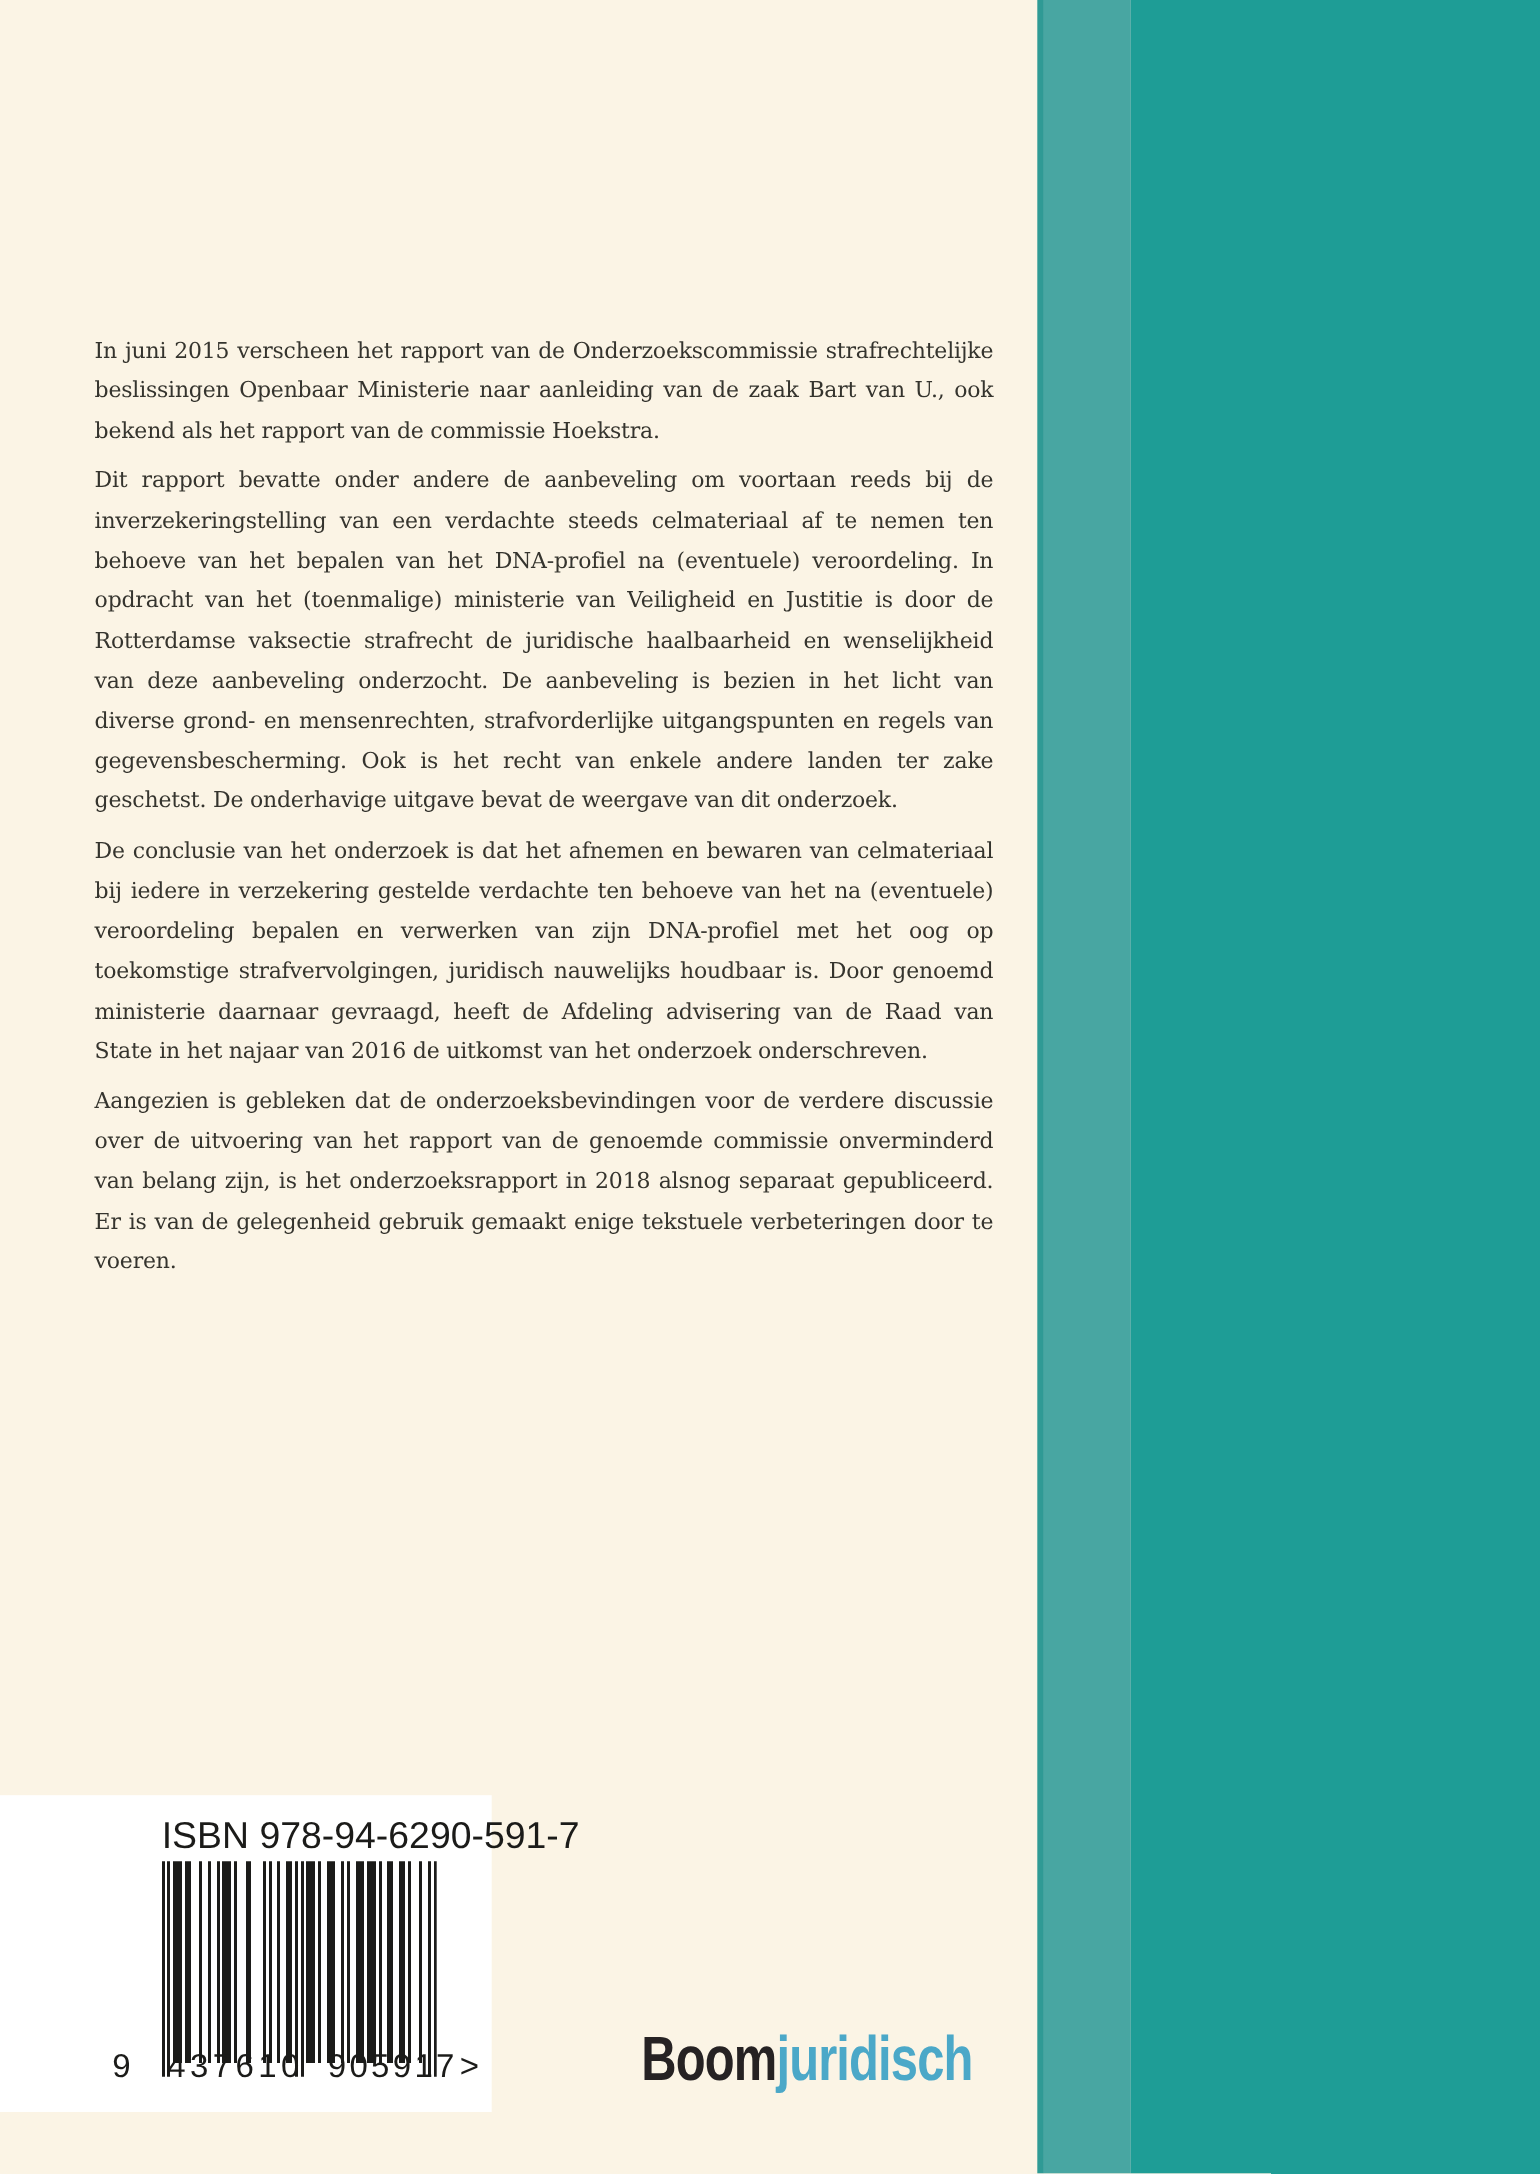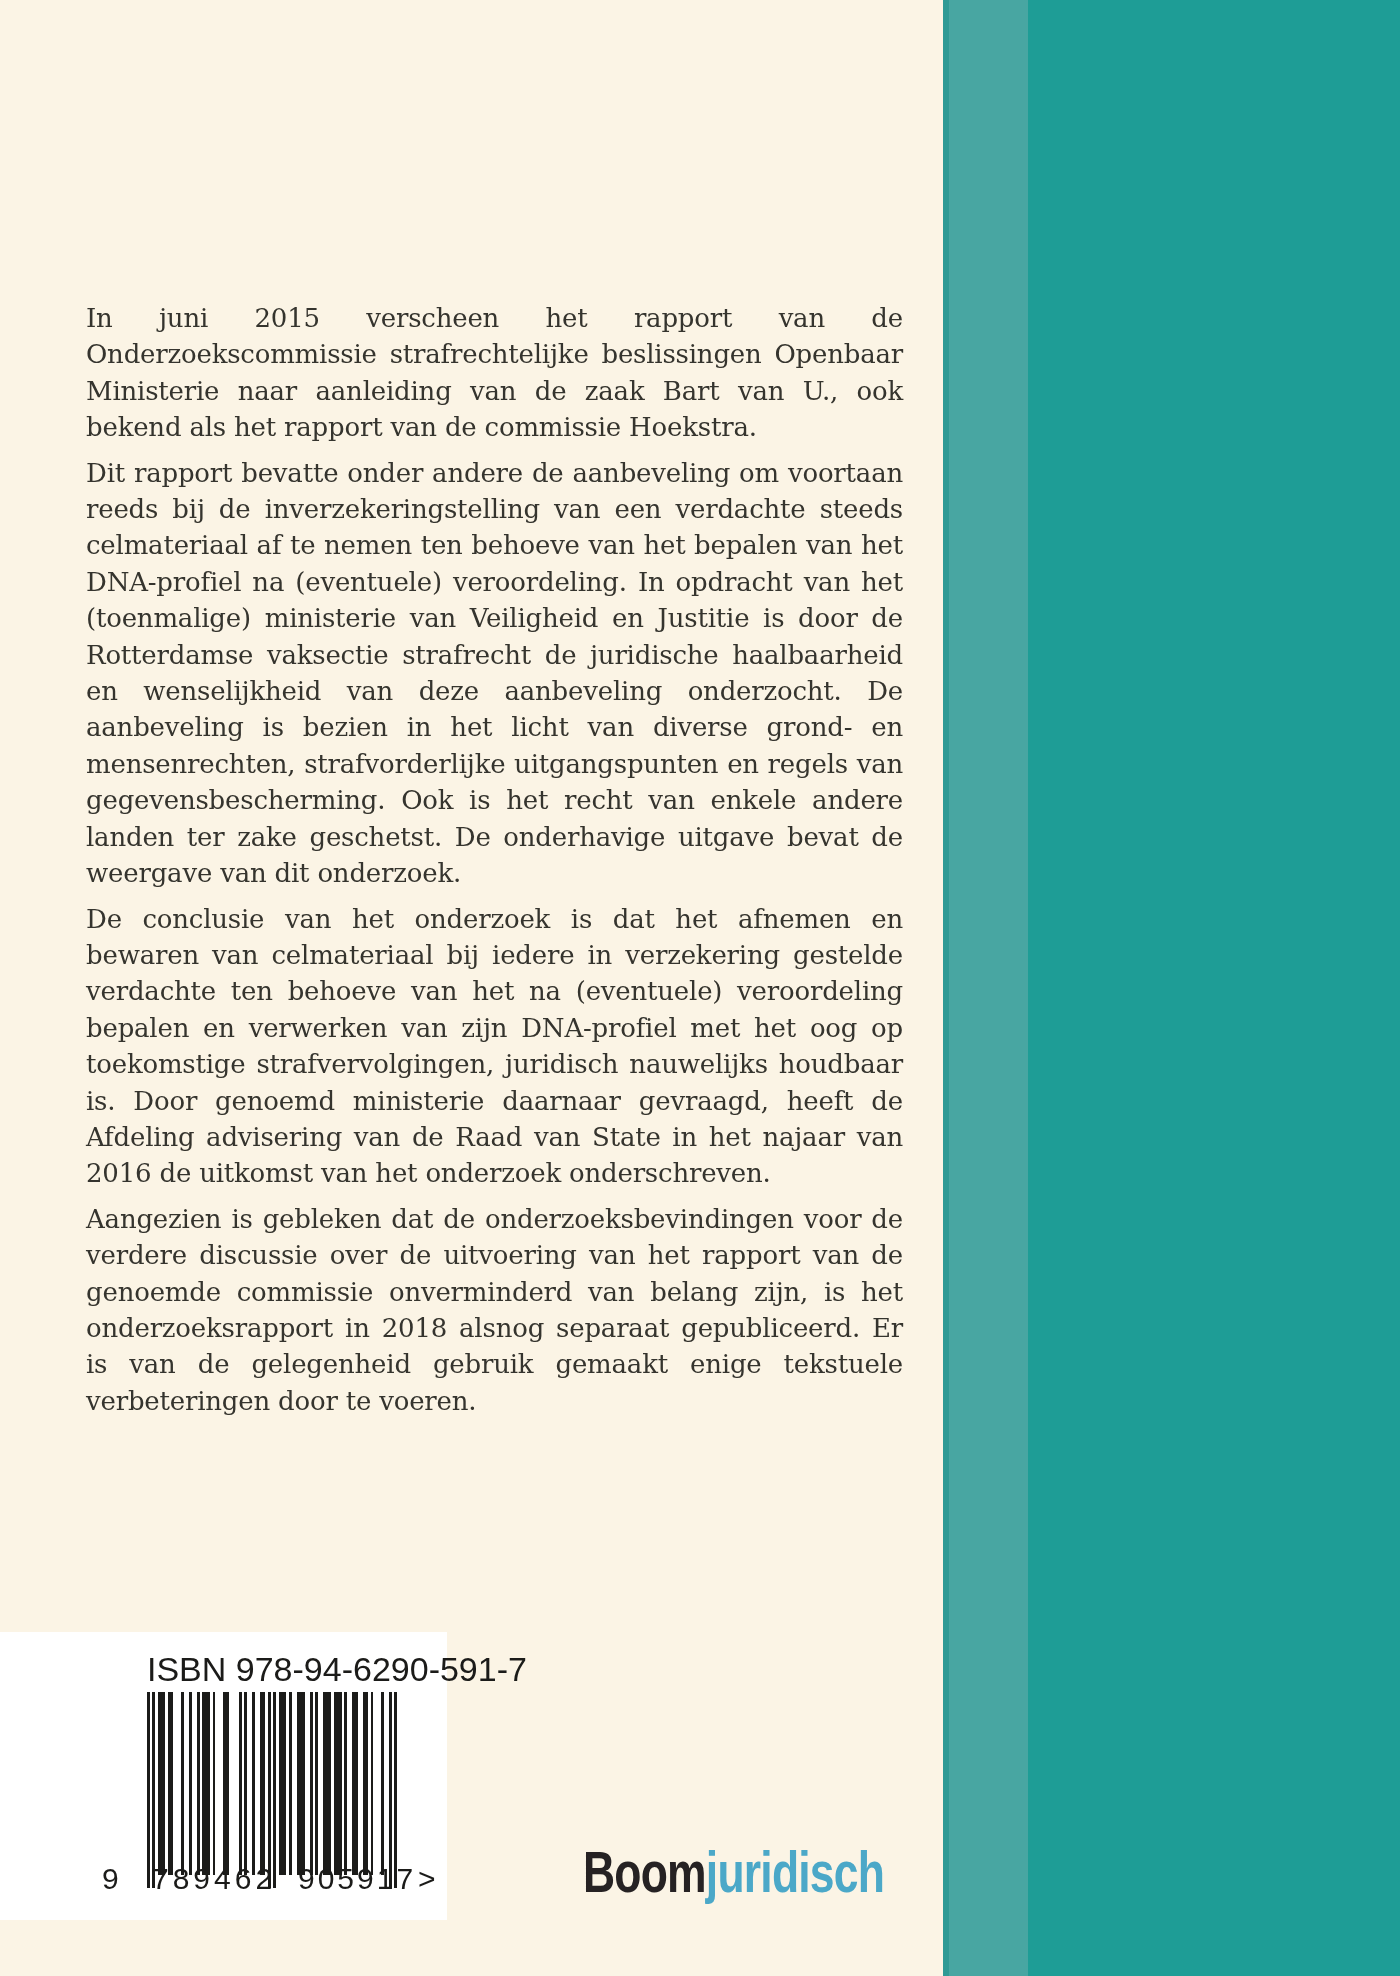--- a/index.html
+++ b/index.html
@@ -33,21 +33,21 @@
   }
   .teal-panel{
     position:absolute; left:1028px; top:0; width:372px; height:1976px;
     background:var(--panel_teal);
   }
 
   
   .back-text{
     position:absolute; left:86px; top:300px; width:817px;
     color:var(--body_text);
-    font-size:26px; line-height:36.4px;
+    font-size:20px; line-height:36.4px;
     letter-spacing:-0.2px;
     text-align:justify;
   }
   .back-text p + p{ margin-top:9px; }
 
   
   .isbn-box{
     position:absolute; left:0; top:1632px; width:447px; height:288px;
     background:var(--isbn_box);
   }
@@ -124,20 +124,20 @@
     <rect x="75" y="0" width="1" height="183" fill="#1B1B19"></rect>
     <rect x="78" y="0" width="2" height="183" fill="#1B1B19"></rect>
     <rect x="82" y="0" width="2" height="183" fill="#1B1B19"></rect>
     <rect x="85" y="0" width="1" height="183" fill="#1B1B19"></rect>
     <rect x="89" y="0" width="1" height="183" fill="#1B1B19"></rect>
     <rect x="92" y="0" width="1" height="196" fill="#1B1B19"></rect>
     <rect x="94" y="0" width="1" height="196" fill="#1B1B19"></rect>
   </svg>
 <div class="barcode-digits">
   <span class="bd-first">9</span>
-  <span class="bd-left">789462</span>
+  <span class="bd-left">437610</span>
   <span class="bd-right">905917</span>
   <span class="bd-arrow">&gt;</span>
 </div>
 
 <div class="publisher-logo">
   <span class="logo-boom">Boom</span><span class="logo-juridisch">juridisch</span>
 </div>
 
 </body></html>

